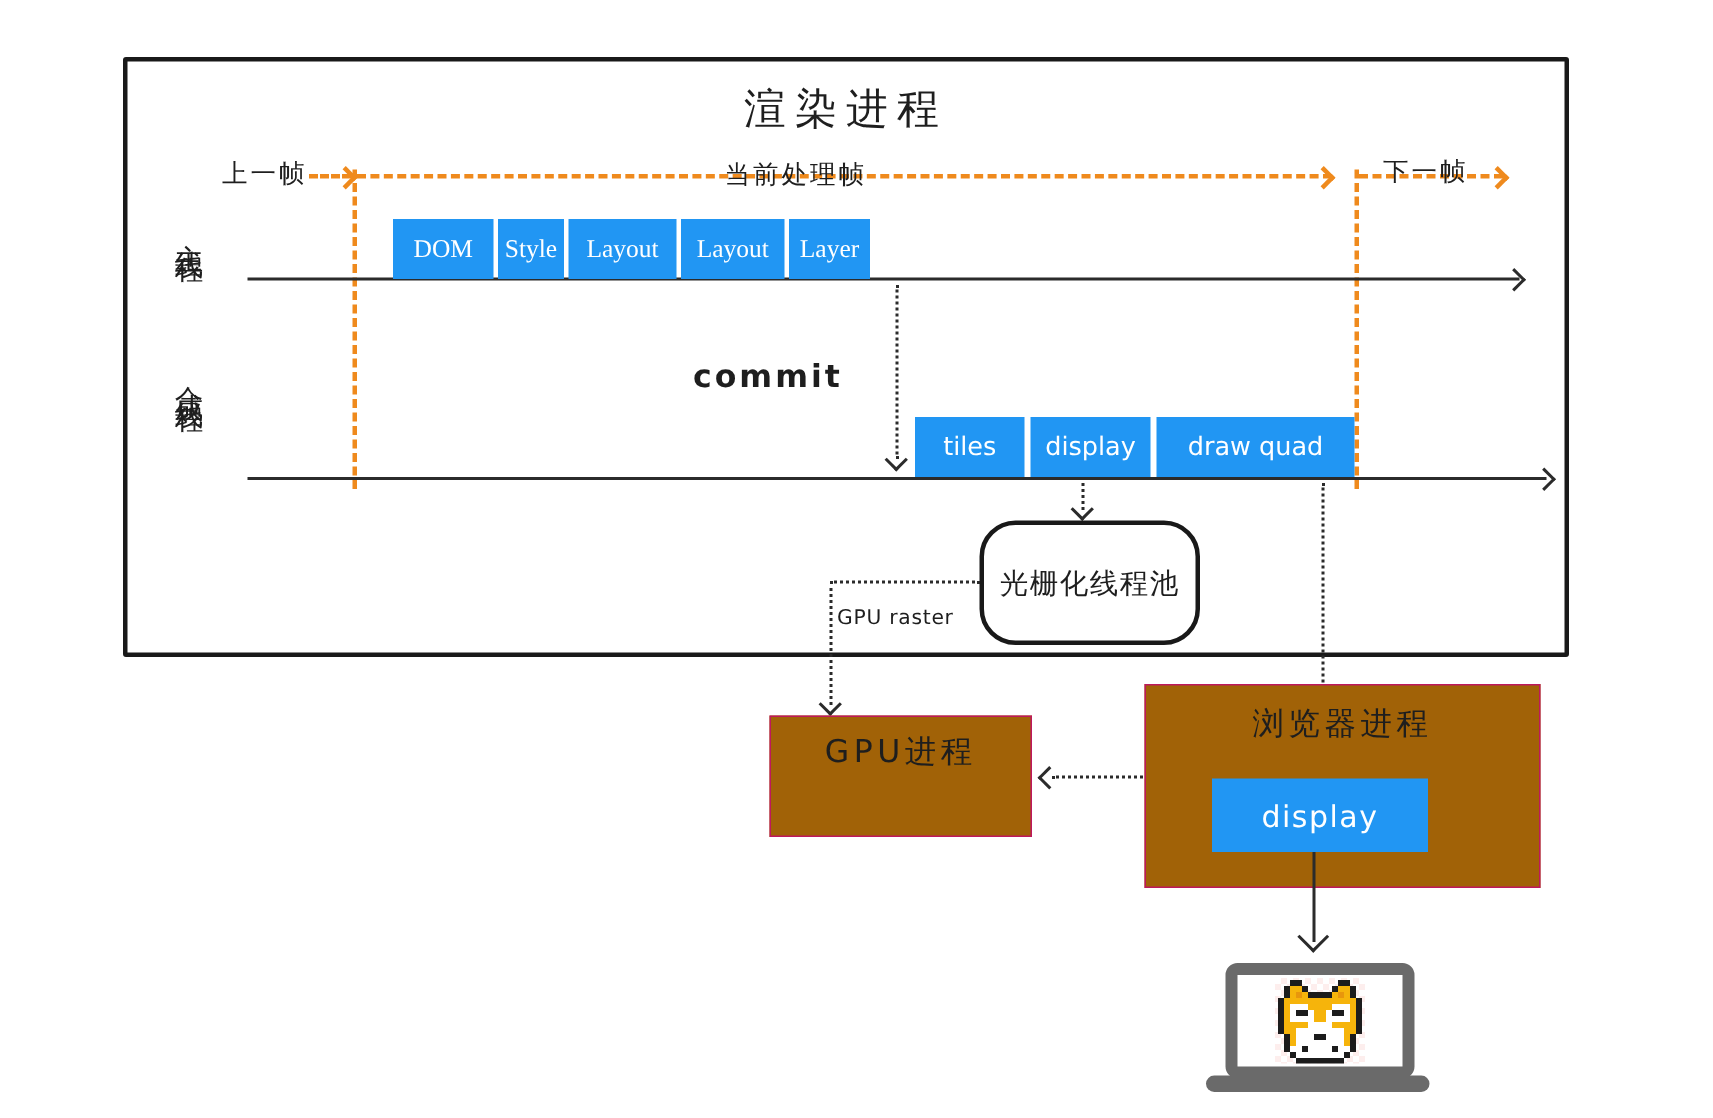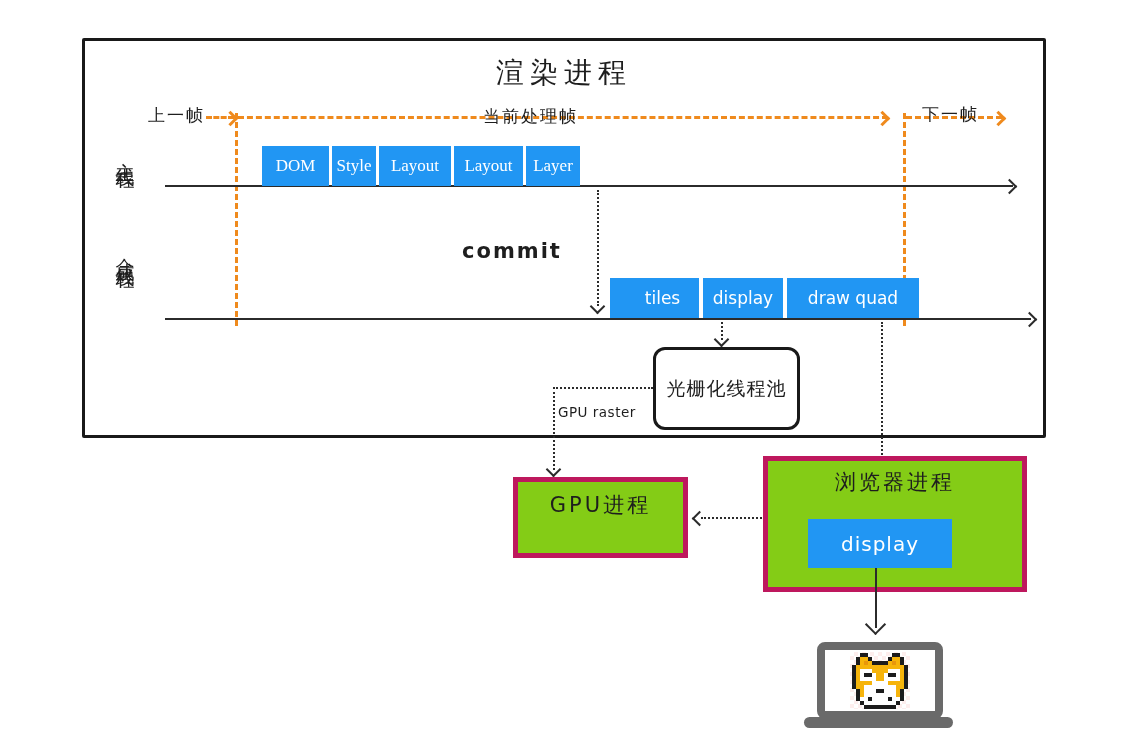--- a/index.html
+++ b/index.html
@@ -20,22 +20,22 @@
   .dash-h{border-top:3px dashed #EF8A1D;height:0;}
   .vlabel{writing-mode:vertical-rl;text-orientation:upright;font-size:19px;letter-spacing:5px;
           line-height:24px;font-weight:500;}
   .chev{position:absolute;}
   .chev.k{width:9px;height:9px;border-right:2.2px solid #2b2b2b;border-bottom:2.2px solid #2b2b2b;}
   .chev.kb{width:13px;height:13px;border-right:2.6px solid #2b2b2b;border-bottom:2.6px solid #2b2b2b;}
   .chev.o{width:8px;height:8px;border-right:3px solid #EF8A1D;border-bottom:3px solid #EF8A1D;}
   .down{transform:rotate(45deg);}
   .right{transform:rotate(-45deg);}
   .left{transform:rotate(135deg);}
-  .sketchbox{border:5px solid #be185d;background:#84cc16;}
-  .pool{border:3px solid #191919;border-radius:12px;background:#fff;display:flex;
+  .sketchbox{border:1px solid #be185d;background:#a16207;}
+  .pool{border:3px solid #191919;border-radius:24px;background:#fff;display:flex;
         align-items:center;justify-content:center;font-size:19px;letter-spacing:1px;}
   .commit{font-size:21px;font-weight:600;letter-spacing:2px;}
   .smalllabel{font-size:13.5px;letter-spacing:0.5px;}
   .boxtitle{font-size:21px;letter-spacing:3px;text-align:center;}
   .bluebox{background:#2196F3;color:#fff;display:flex;align-items:center;justify-content:center;
            font-size:20px;letter-spacing:1px;}
   .screen{border:8px solid #6a6a6a;border-radius:8px;background:#fff;}
   .base{background:#6a6a6a;border-radius:6px;}
   .dogwrap{display:flex;align-items:center;justify-content:center;
            background:#fff;
@@ -81,21 +81,21 @@
 
   <div class="abs dot-v" style="left:597px;top:190px;height:116px;"></div>
   <div class="chev k down" style="left:592px;top:301px;"></div>
   <div class="abs commit" style="left:462px;top:239px;">commit</div>
 
   <div class="abs vlabel" style="left:114px;top:242px;height:104px;">合成线程</div>
   <div class="abs hline" style="left:165px;top:318px;width:866px;"></div>
   <div class="chev k right" style="left:1024px;top:314px;"></div>
 
   <div class="abs row" style="left:610px;top:278px;gap:4px;">
-    <div class="stage" style="width:73px;padding-left:16px;">tiles</div>
+    <div class="stage" style="width:73px;">tiles</div>
     <div class="stage" style="width:80px;">display</div>
     <div class="stage" style="width:132px;">draw quad</div>
   </div>
 
   <div class="abs dot-v" style="left:721px;top:322px;height:18px;"></div>
   <div class="chev k down" style="left:716px;top:334px;"></div>
   <div class="abs pool" style="left:653px;top:347px;width:147px;height:83px;">
     <span>光栅化线程池</span>
   </div>
 

